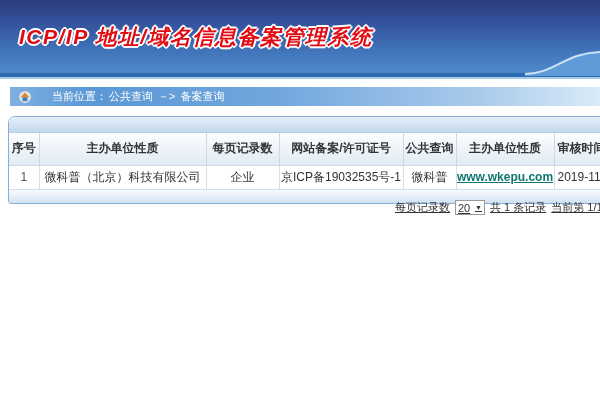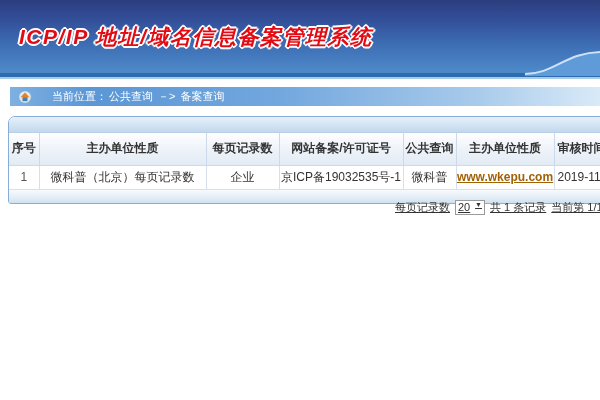--- a/index.html
+++ b/index.html
@@ -51,31 +51,31 @@
   th {
     height:32px; font-weight:bold; text-align:center;
     background:linear-gradient(180deg,#fdfeff 0%, #eef3f9 50%, #e2ebf4 100%);
     border:1px solid #ccd9e8; border-top:none;
   }
   td { height:24px; text-align:center; border:1px solid #d6e0ec; background:#fff; }
   th:first-child, td:first-child { border-left:none; }
   th:last-child,  td:last-child  { border-right:none; }
   th.col-last, td.col-last { text-align:left; padding-left:3px; }
   td.idx { color:#555; }
-  .site-link { color:#a16207; font-weight:bold; text-decoration:underline; cursor:pointer; }
+  .site-link { color:#0f766e; font-weight:bold; text-decoration:underline; cursor:pointer; }
   .tbl-bottom { height:13px; background:linear-gradient(180deg,#f7fafd 0%, #e3edf6 60%, #cfe0f0 100%); }
 
   
   .pager {
     position:absolute; top:200px; left:395px; width:285px;
     display:flex; align-items:center; font-size:11px; color:#333; white-space:nowrap;
   }
   .pager > span, .pager > a { margin-right:5px;text-decoration:underline; }
   .per-page {
-    display:inline-flex; align-items:flex-start; justify-content:space-between;
+    display:inline-flex; align-items:center; justify-content:space-between;
     width:30px; height:15px; padding:0 2px;
     border:1px solid #9a9a9a; background:#fff; cursor:pointer;
   }
   .per-page .arrow { font-size:7px; color:#333; line-height:1; }
 </style>
 </head>
 <body>
 
 <div class="banner">
   <div class="banner-title">ICP/IP 地址/域名信息备案管理系统</div>
@@ -124,21 +124,21 @@
         <th>每页记录数</th>
         <th>网站备案/许可证号</th>
         <th>公共查询</th>
         <th>主办单位性质</th>
         <th class="col-last">审核时间</th>
       </tr>
     </thead>
     <tbody>
       <tr>
         <td class="idx">1</td>
-        <td>微科普（北京）每页记录数</td>
+        <td>微科普（北京）科技有限公司</td>
         <td>企业</td>
         <td>京ICP备19032535号-1</td>
         <td>微科普</td>
         <td>
           <a class="site-link">www.wkepu.com</a>
         </td>
         <td class="col-last">2019-11</td>
       </tr>
     </tbody>
   </table>

